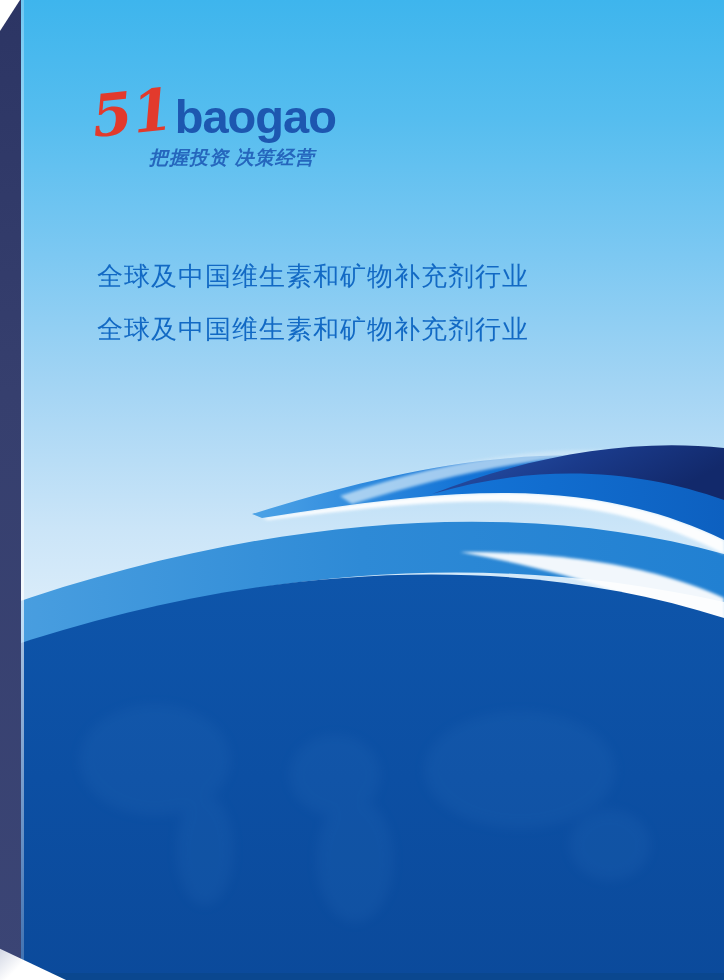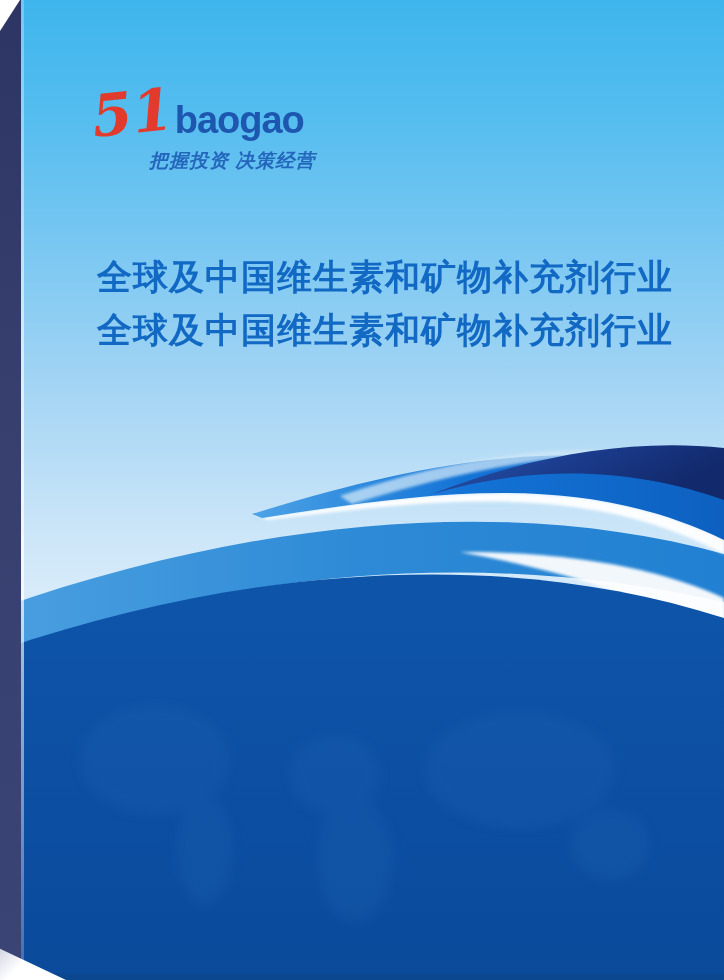--- a/index.html
+++ b/index.html
@@ -34,31 +34,31 @@
   
   .logo{position:absolute;left:92px;top:84px;z-index:10;}
   .logo-line{display:flex;align-items:baseline;}
   .logo-prefix{
     font-family:"DejaVu Serif","Liberation Serif",serif;
     font-style:italic;font-weight:700;
     font-size:58px;line-height:58px;color:#e23a2c;
     transform:rotate(-6deg);display:inline-block;
   }
   .logo-name{
-    font-weight:700;font-size:38px;line-height:50px;
+    font-weight:700;font-size:47px;line-height:50px;
     color:#1d57b0;letter-spacing:-1px;margin-left:2px;
   }
   .logo-tagline{
     margin-left:57px;margin-top:3px;
     font-style:italic;font-weight:700;
-    font-size:19px;color:#2566bd;letter-spacing:1px;
+    font-size:19px;color:#2566bd;letter-spacing:1px;font-family:Liberation Serif, serif;
   }
   
   .title{position:absolute;left:97px;top:250px;z-index:10;color:#1269c4;}
-  .title-line{font-size:35px;line-height:53px;font-weight:700;letter-spacing:1px;white-space:nowrap;}
+  .title-line{font-size:26px;line-height:53px;font-weight:400;letter-spacing:1px;white-space:nowrap;}
   
   .waves{position:absolute;left:0;top:0;width:724px;height:980px;z-index:5;}
 </style>
 </head>
 <body>
 
 <div class="canvas">
 
   <svg class="waves" viewBox="0 0 724 980" preserveAspectRatio="none" aria-hidden="true">
     <defs>

